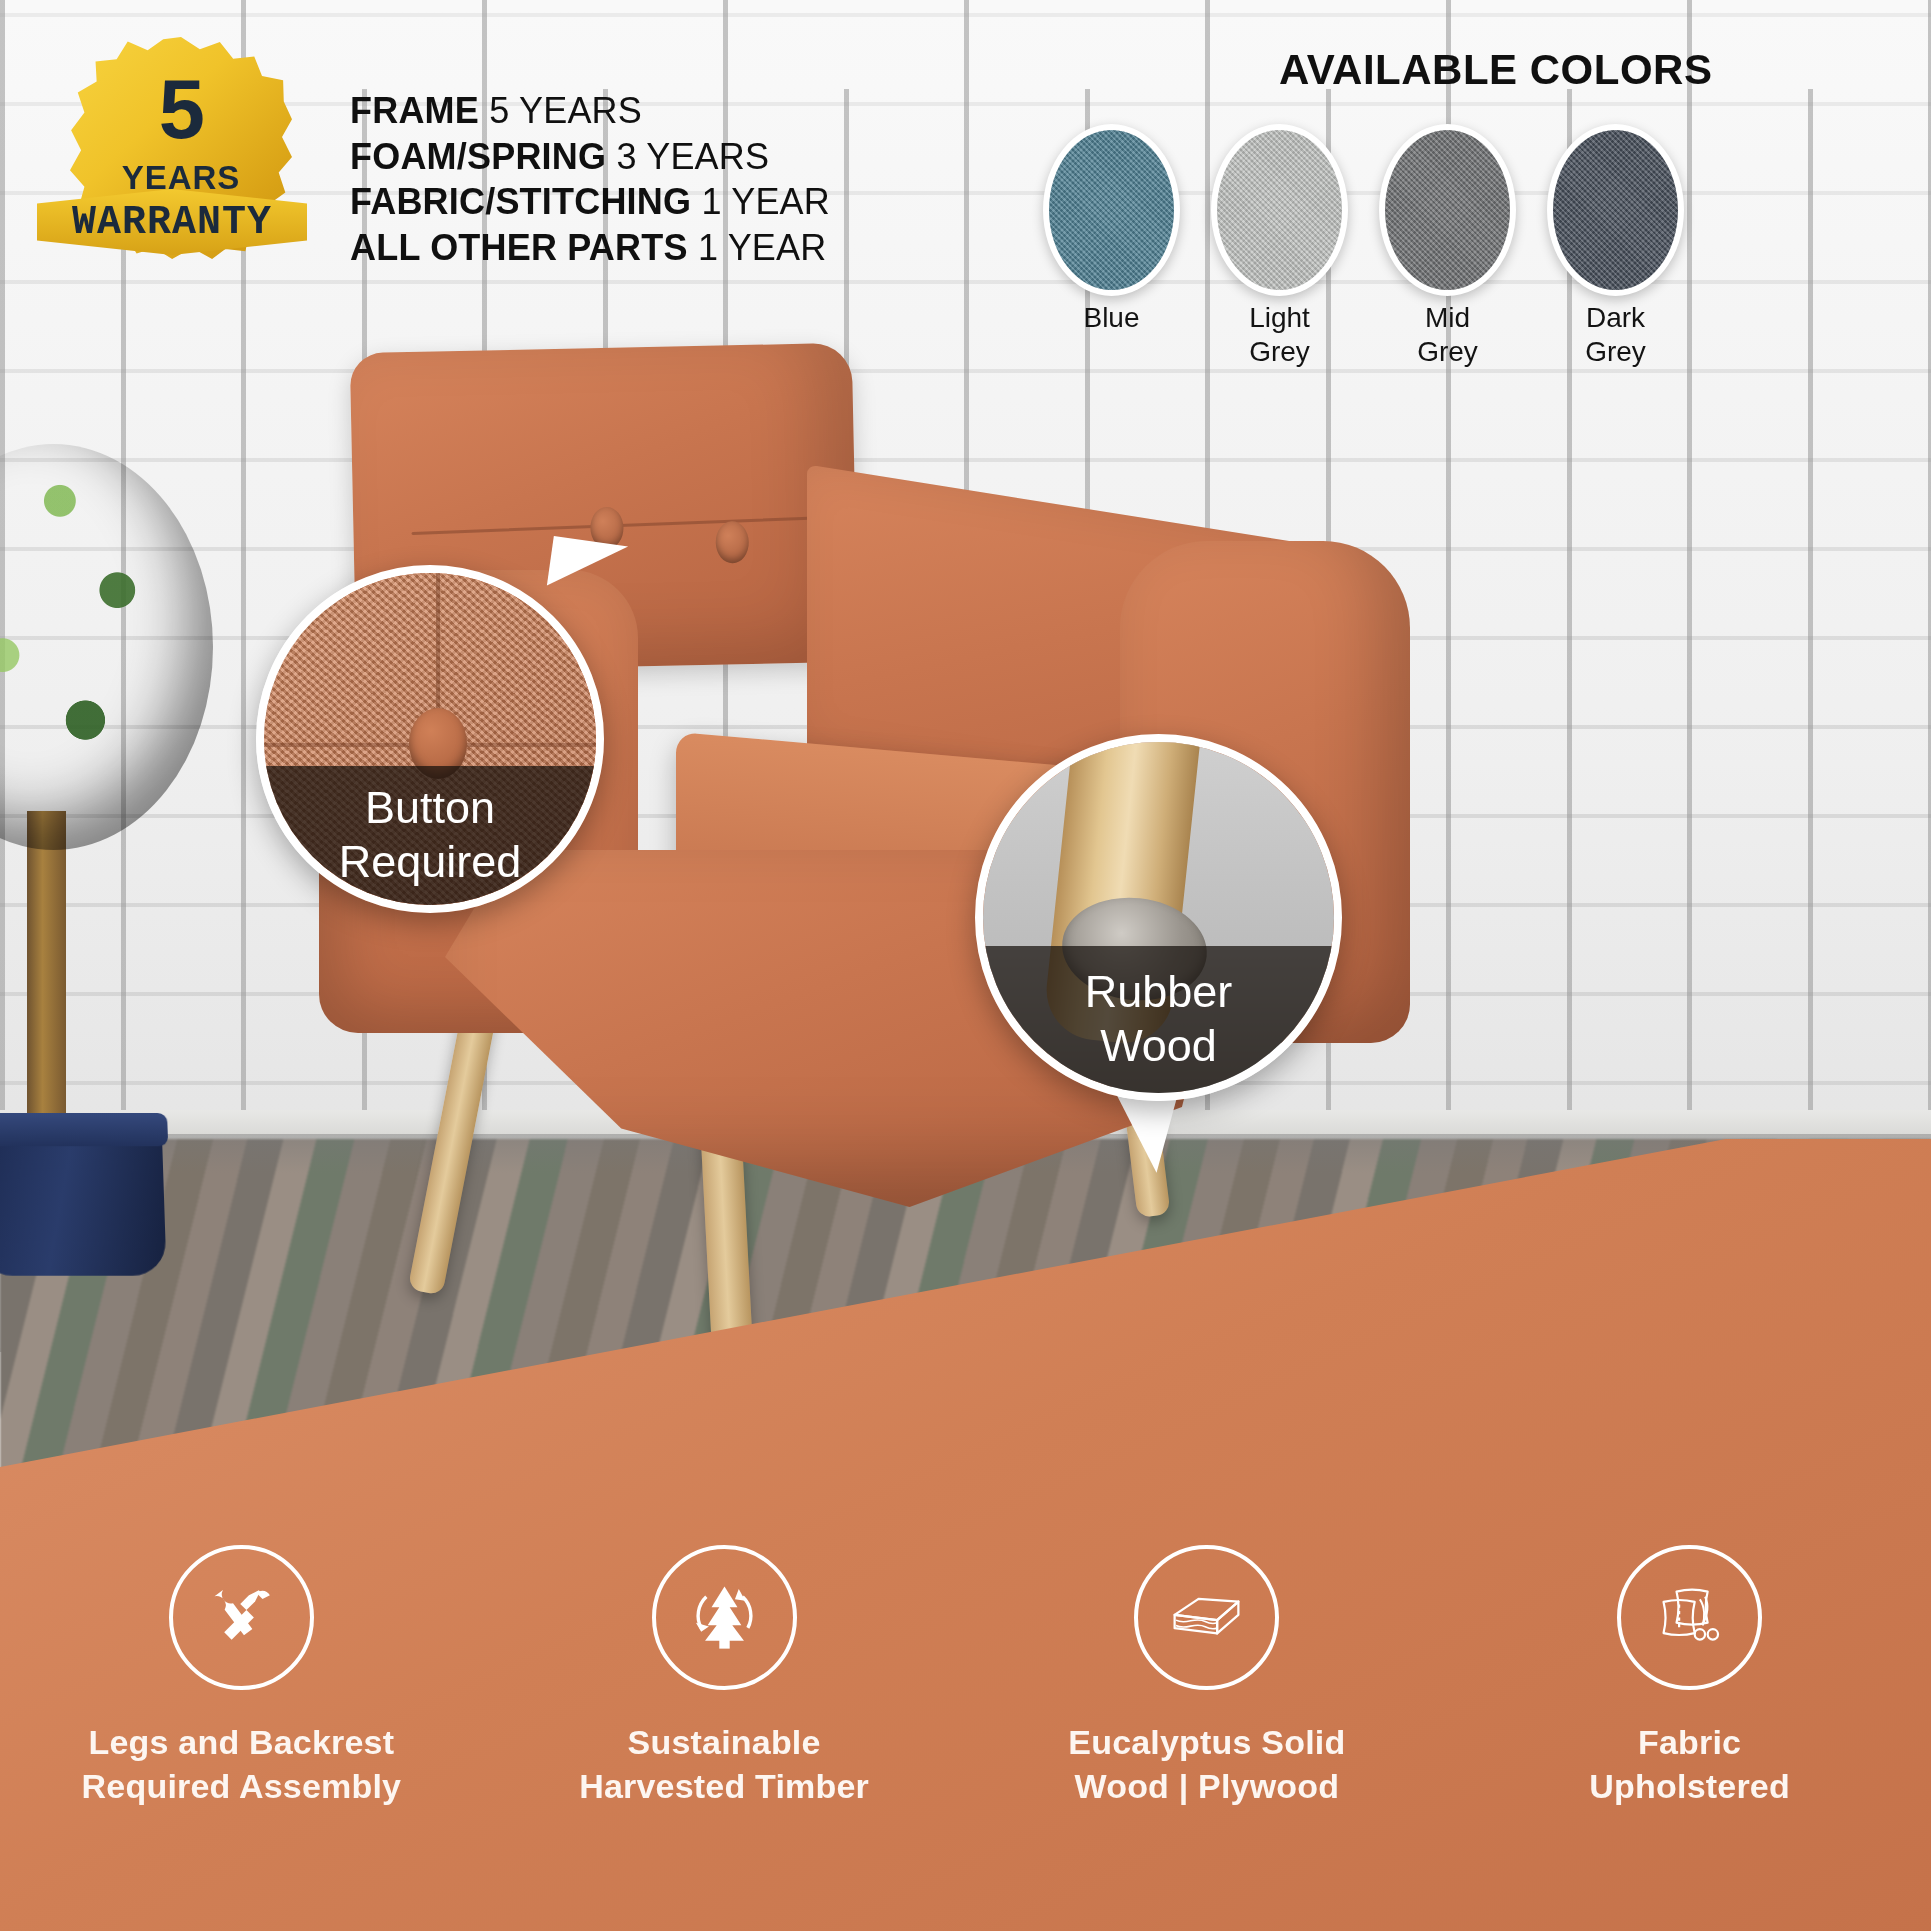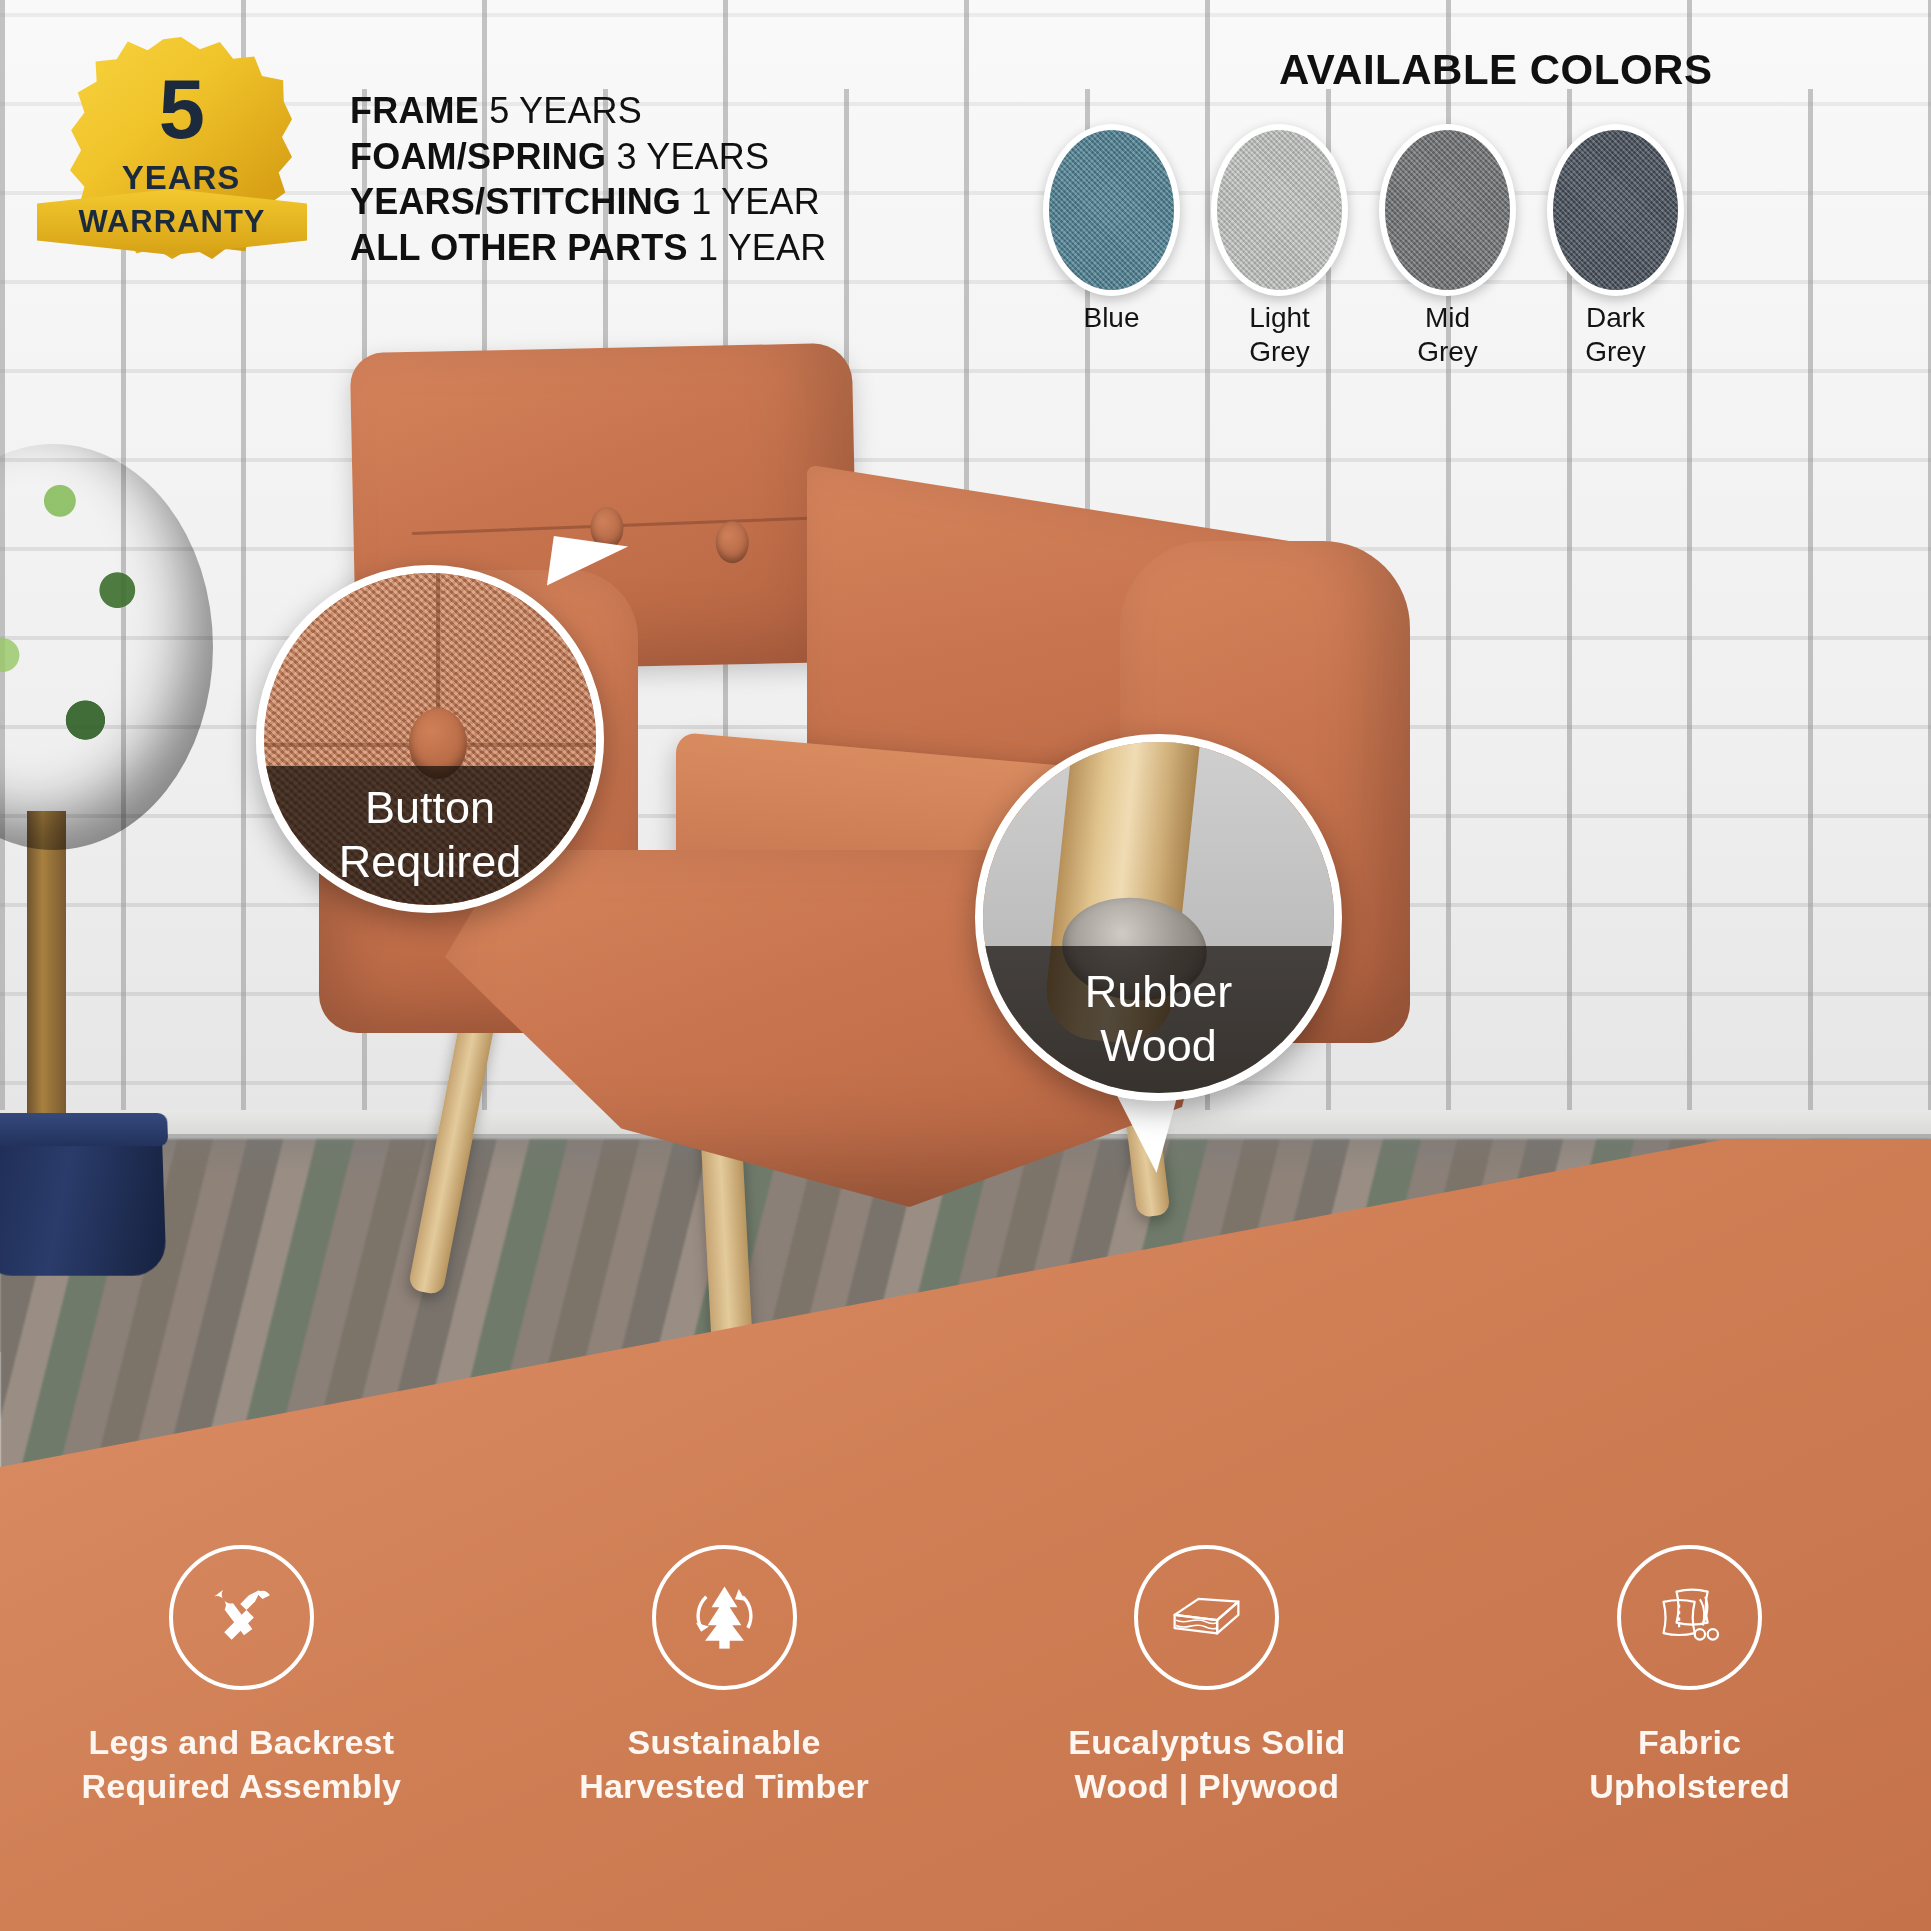--- a/index.html
+++ b/index.html
@@ -182,21 +182,21 @@
     font-size:33px; font-weight:bold; color:#1b2a3c; letter-spacing:1px;
   }
   .badge-ribbon{
     position:absolute; left:37px; top:189px; width:270px; height:66px;
     background:linear-gradient(180deg,#f3c92f,#d7a216);
     clip-path: polygon(0 22%, 50% 0%, 100% 22%, 100% 78%, 50% 100%, 0 78%);
     display:flex; align-items:center; justify-content:center;
     box-shadow:0 3.9px 9.7px rgba(0,0,0,.2);
   }
   .badge-ribbon span{
-    font-size:31px; font-weight:bold; color:#1b2a3c; letter-spacing:1px;
+    font-size:40px; font-weight:bold; color:#1b2a3c; letter-spacing:1px;font-family:Liberation Mono, monospace;
   }
 
   .warranty-list{ position:absolute; left:350px; top:66px;margin-top:22px; }
   .warranty-line{
     font-size:36px; color:#101010; line-height:1.27;
     letter-spacing:0.2px; white-space:nowrap;
   }
   .warranty-line b{ font-weight:bold; }
   .warranty-line i{ font-style:normal; font-weight:400; }
 
@@ -354,21 +354,21 @@
   <div class="warranty-list">
     <div class="warranty-line">
       <b>FRAME</b>
       <i>5 YEARS</i>
     </div>
     <div class="warranty-line">
       <b>FOAM/SPRING</b>
       <i>3 YEARS</i>
     </div>
     <div class="warranty-line">
-      <b>YEARS/STITCHING</b>
+      <b>FABRIC/STITCHING</b>
       <i>1 YEAR</i>
     </div>
     <div class="warranty-line">
       <b>ALL OTHER PARTS</b>
       <i>1 YEAR</i>
     </div>
   </div>
 
   <div class="colors-title">AVAILABLE COLORS</div>
 

